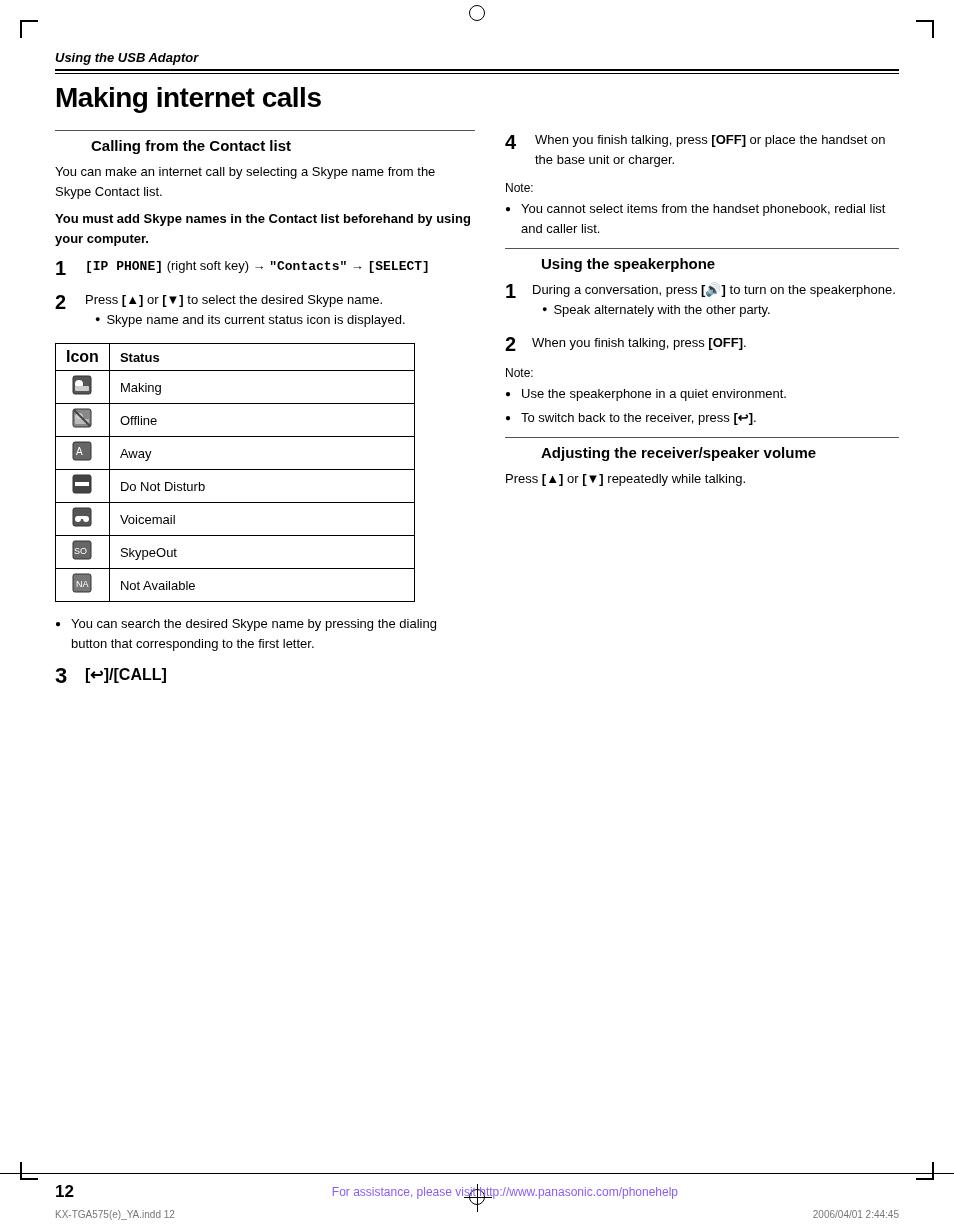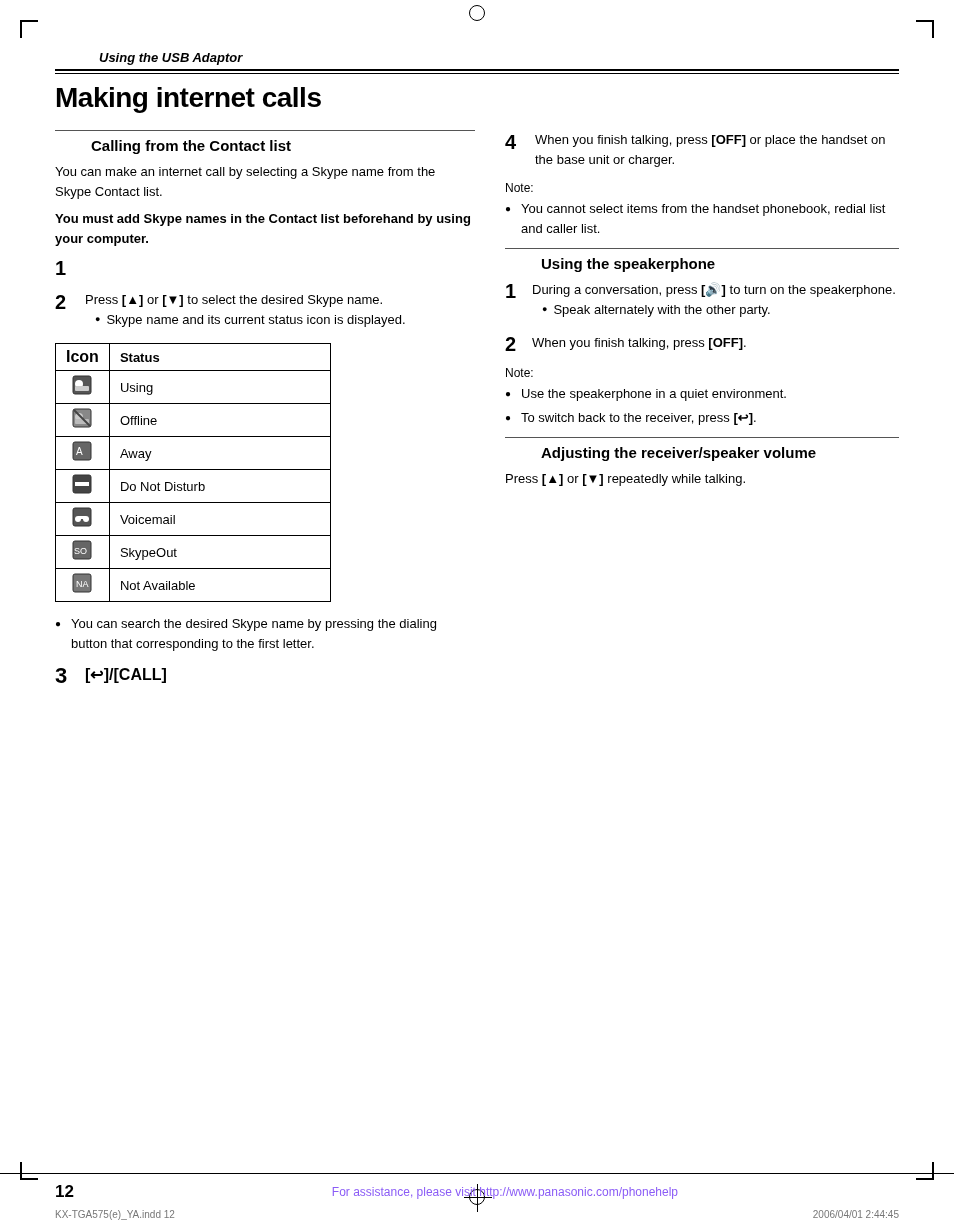--- a/index.html
+++ b/index.html
@@ -83,21 +83,20 @@
       padding: 50px 55px 60px 55px;
     }
 
     
     .section-header {
       font-style: italic;
       font-weight: bold;
       font-size: 13px;
       margin-bottom: 4px;
       color: #000;
-      margin-left: 44px;
     }
 
     .header-rule {
       border: none;
       border-top: 2.5px solid #000;
       margin-bottom: 2px;
     }
     .header-rule2 {
       border: none;
       border-top: 1px solid #000;
@@ -203,21 +202,21 @@
       content: '●';
       position: absolute;
       left: 0;
       font-size: 10px;
       top: 2px;
     }
 
     
     .status-table {
       border-collapse: collapse;
-      width: 276px;
+      width: 360px;
       margin: 8px 0 12px 0;
       border: 1.5px solid #000;
     }
 
     .status-table th {
       background: #fff;
       border: 1.5px solid #000;
       padding: 4px 10px;
       font-size: 13px;
       font-weight: bold;
@@ -337,20 +336,23 @@
         <div class="section-title">Calling from the Contact list</div>
 
         <p class="body-text">You can make an internet call by selecting a Skype name from the Skype Contact list.</p>
 
         <p class="body-text">
           <strong>You must add Skype names in the Contact list beforehand by using your computer.</strong>
         </p>
 
         <div class="step">
           <span class="step-number">1</span>
+          <div class="step-content">
+            <span class="inline-code">[IP PHONE]</span><span> (right soft key) → </span><span class="inline-code">"Contacts"</span><span> → </span><span class="inline-code">[SELECT]</span>
+          </div>
         </div>
 
         <div class="step">
           <span class="step-number">2</span>
           <div class="step-content">
             <span>Press <strong>[▲]</strong> or <strong>[▼]</strong> to select the desired Skype name.</span>
             <div class="sub-bullet">
               <span>Skype name and its current status icon is displayed.</span>
             </div>
           </div>
@@ -363,21 +365,21 @@
             <th>Status</th>
           </tr>
           <tr>
             <td class="icon-cell">
               <svg width="20" height="20">
                 <rect x="1" y="1" width="18" height="18" rx="2" fill="#555" stroke="#333" stroke-width="1"></rect>
                 <rect x="3" y="5" width="8" height="8" rx="4" fill="#fff"></rect>
                 <rect x="3" y="11" width="14" height="5" rx="1" fill="#ccc"></rect>
               </svg>
             </td>
-            <td>Using</td>
+            <td>Making</td>
           </tr>
           <tr>
             <td class="icon-cell">
               <svg width="20" height="20">
                 <rect x="1" y="1" width="18" height="18" rx="2" fill="#888" stroke="#333" stroke-width="1"></rect>
                 <rect x="3" y="5" width="8" height="8" rx="4" fill="#ccc"></rect>
                 <rect x="3" y="11" width="14" height="5" rx="1" fill="#bbb"></rect>
                 <line x1="2" y1="2" x2="18" y2="18" stroke="#444" stroke-width="2"></line>
               </svg>
             </td>

